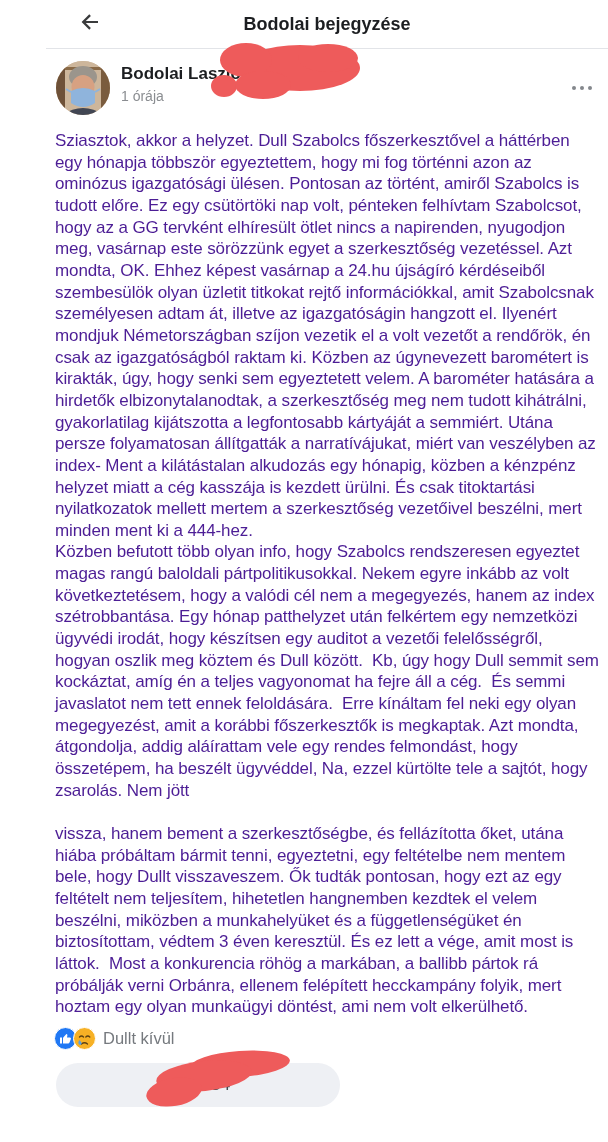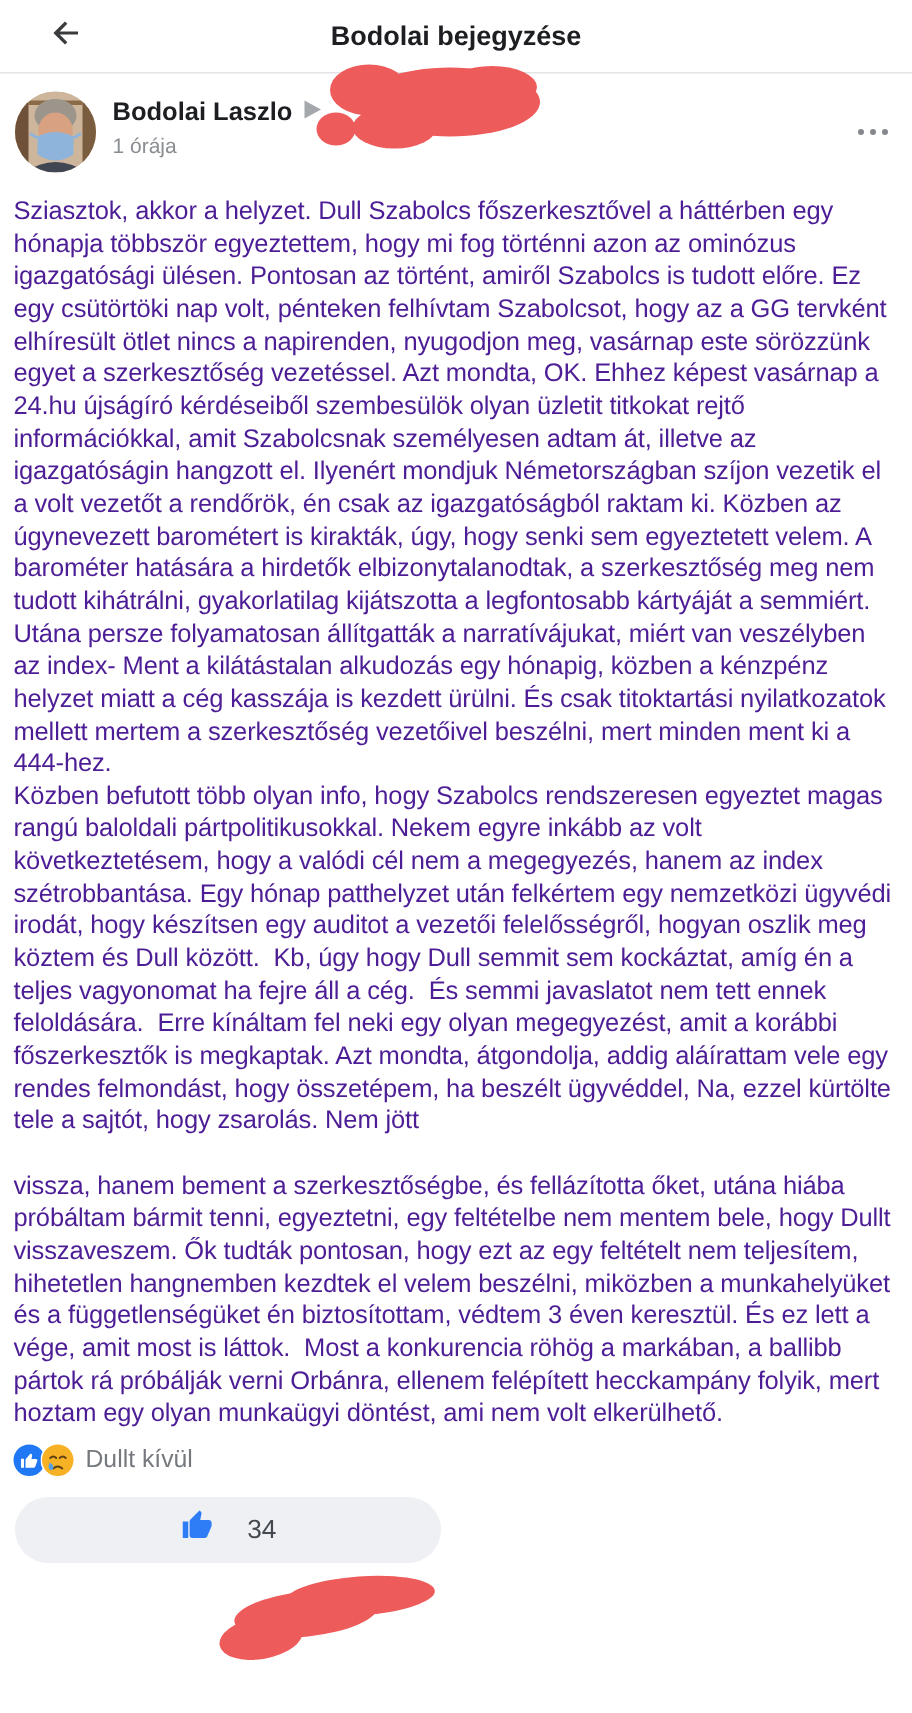--- a/index.html
+++ b/index.html
@@ -2,21 +2,21 @@
 <html><head>
 <meta charset="utf-8">
 <style>
   * { margin: 0; padding: 0; box-sizing: border-box; }
   html, body { width: 608px; background: #fff; }
   body {
     font-family: "Liberation Sans", "DejaVu Sans", sans-serif;
     color: #1c1e21;
     width: 608px; height: 1142px; overflow: hidden; position: relative;
   }
-  .page { position: relative; width: 608px; height: 1142px; background: #fff; }
+  .page { position: relative; width: 608px; height: 1142px; background: #fff; padding-left: 46px; }
 
   
   .header {
     height: 49px; display: flex; align-items: center; justify-content: center;
     position: relative; border-bottom: 1px solid #e2e4e8; background: #fff;
   }
   .back-btn {
     position: absolute; left: 22px; top: 0; width: 44px; height: 48px;
     display: flex; align-items: center; justify-content: center; cursor: pointer;
   }

